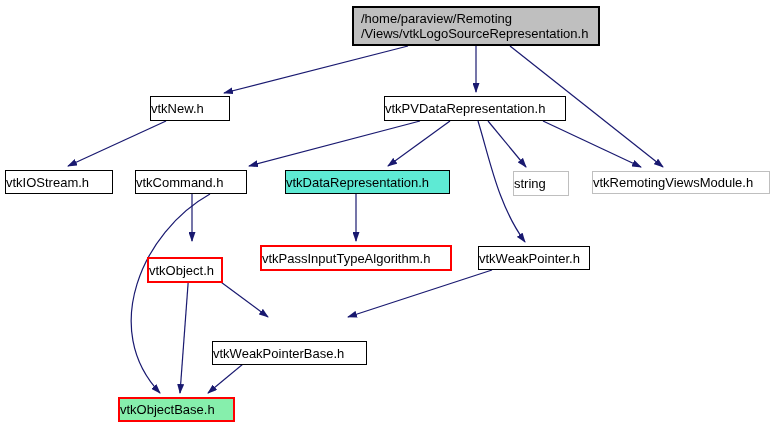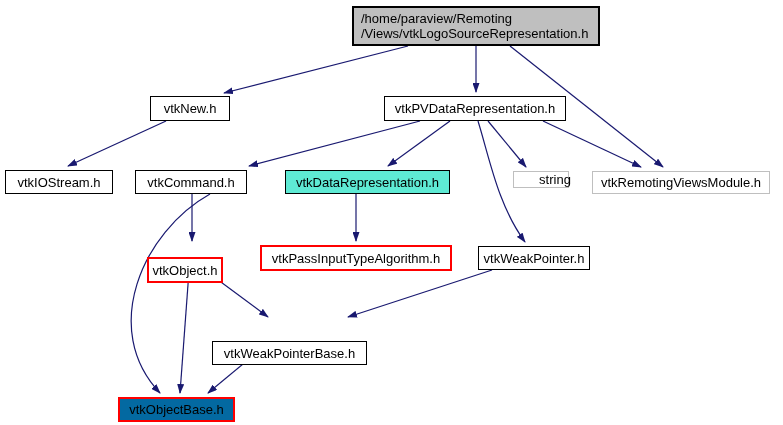--- a/index.html
+++ b/index.html
@@ -16,21 +16,21 @@
     left: 0; top: 0;
     width: 783px; height: 425px;
   }
   .node {
     position: absolute;
     box-sizing: border-box;
     background: #ffffff;
     color: #000000;
     display: flex;
     flex-direction: column;
-    align-items: center;
+    align-items: flex-start;
     justify-content: center;
     font-size: 13px;
     line-height: 15px;
     white-space: nowrap;
     z-index: 2;
   }
   .node.align-left { align-items: flex-start; padding-left: 7px; }
   .node .node-line { display: block; }
   path.edge { fill: none; stroke-width: 1.2px; }
 </style>
@@ -76,35 +76,35 @@
       </div>
       <div class="node" style="left: 5px; top: 170px; width: 108px; height: 24px; background: rgb(255, 255, 255); border: 1px solid rgb(0, 0, 0);">
         <span class="node-line">vtkIOStream.h</span>
       </div>
       <div class="node" style="left: 135px; top: 170px; width: 112px; height: 24px; background: rgb(255, 255, 255); border: 1px solid rgb(0, 0, 0);">
         <span class="node-line">vtkCommand.h</span>
       </div>
       <div class="node" style="left: 285px; top: 170px; width: 165px; height: 24px; background: #5eead4; border: 1px solid rgb(0, 0, 0);">
         <span class="node-line">vtkDataRepresentation.h</span>
       </div>
-      <div class="node" style="left: 513px; top: 171px; width: 56px; height: 17px; background: rgb(255, 255, 255); border: 1px solid rgb(191, 191, 191); padding-left: 28px;">
+      <div class="node" style="left: 513px; top: 171px; width: 56px; height: 25px; background: rgb(255, 255, 255); border: 1px solid rgb(191, 191, 191);">
         <span class="node-line">string</span>
       </div>
       <div class="node" style="left: 592px; top: 171px; width: 178px; height: 23px; background: rgb(255, 255, 255); border: 1px solid rgb(191, 191, 191);">
         <span class="node-line">vtkRemotingViewsModule.h</span>
       </div>
       <div class="node" style="left: 147px; top: 245px; width: 76px; height: 26px; background: rgb(255, 255, 255); border: 2px solid rgb(255, 0, 0); margin-top: 12px;">
         <span class="node-line">vtkObject.h</span>
       </div>
       <div class="node" style="left: 260px; top: 245px; width: 192px; height: 26px; background: rgb(255, 255, 255); border: 2px solid rgb(255, 0, 0);">
         <span class="node-line">vtkPassInputTypeAlgorithm.h</span>
       </div>
       <div class="node" style="left: 478px; top: 246px; width: 112px; height: 24px; background: rgb(255, 255, 255); border: 1px solid rgb(0, 0, 0);">
         <span class="node-line">vtkWeakPointer.h</span>
       </div>
       <div class="node" style="left: 212px; top: 321px; width: 155px; height: 24px; background: rgb(255, 255, 255); border: 1px solid rgb(0, 0, 0); margin-top: 20px;">
         <span class="node-line">vtkWeakPointerBase.h</span>
       </div>
-      <div class="node" style="left: 118px; top: 397px; width: 117px; height: 25px; background: #0369a1; border: 2px solid rgb(255, 0, 0);">
+      <div class="node" style="left: 118px; top: 397px; width: 117px; height: 25px; background: #86efac; border: 2px solid rgb(255, 0, 0);">
         <span class="node-line">vtkObjectBase.h</span>
       </div>
     </div>
 </div>
 
 </body></html>

